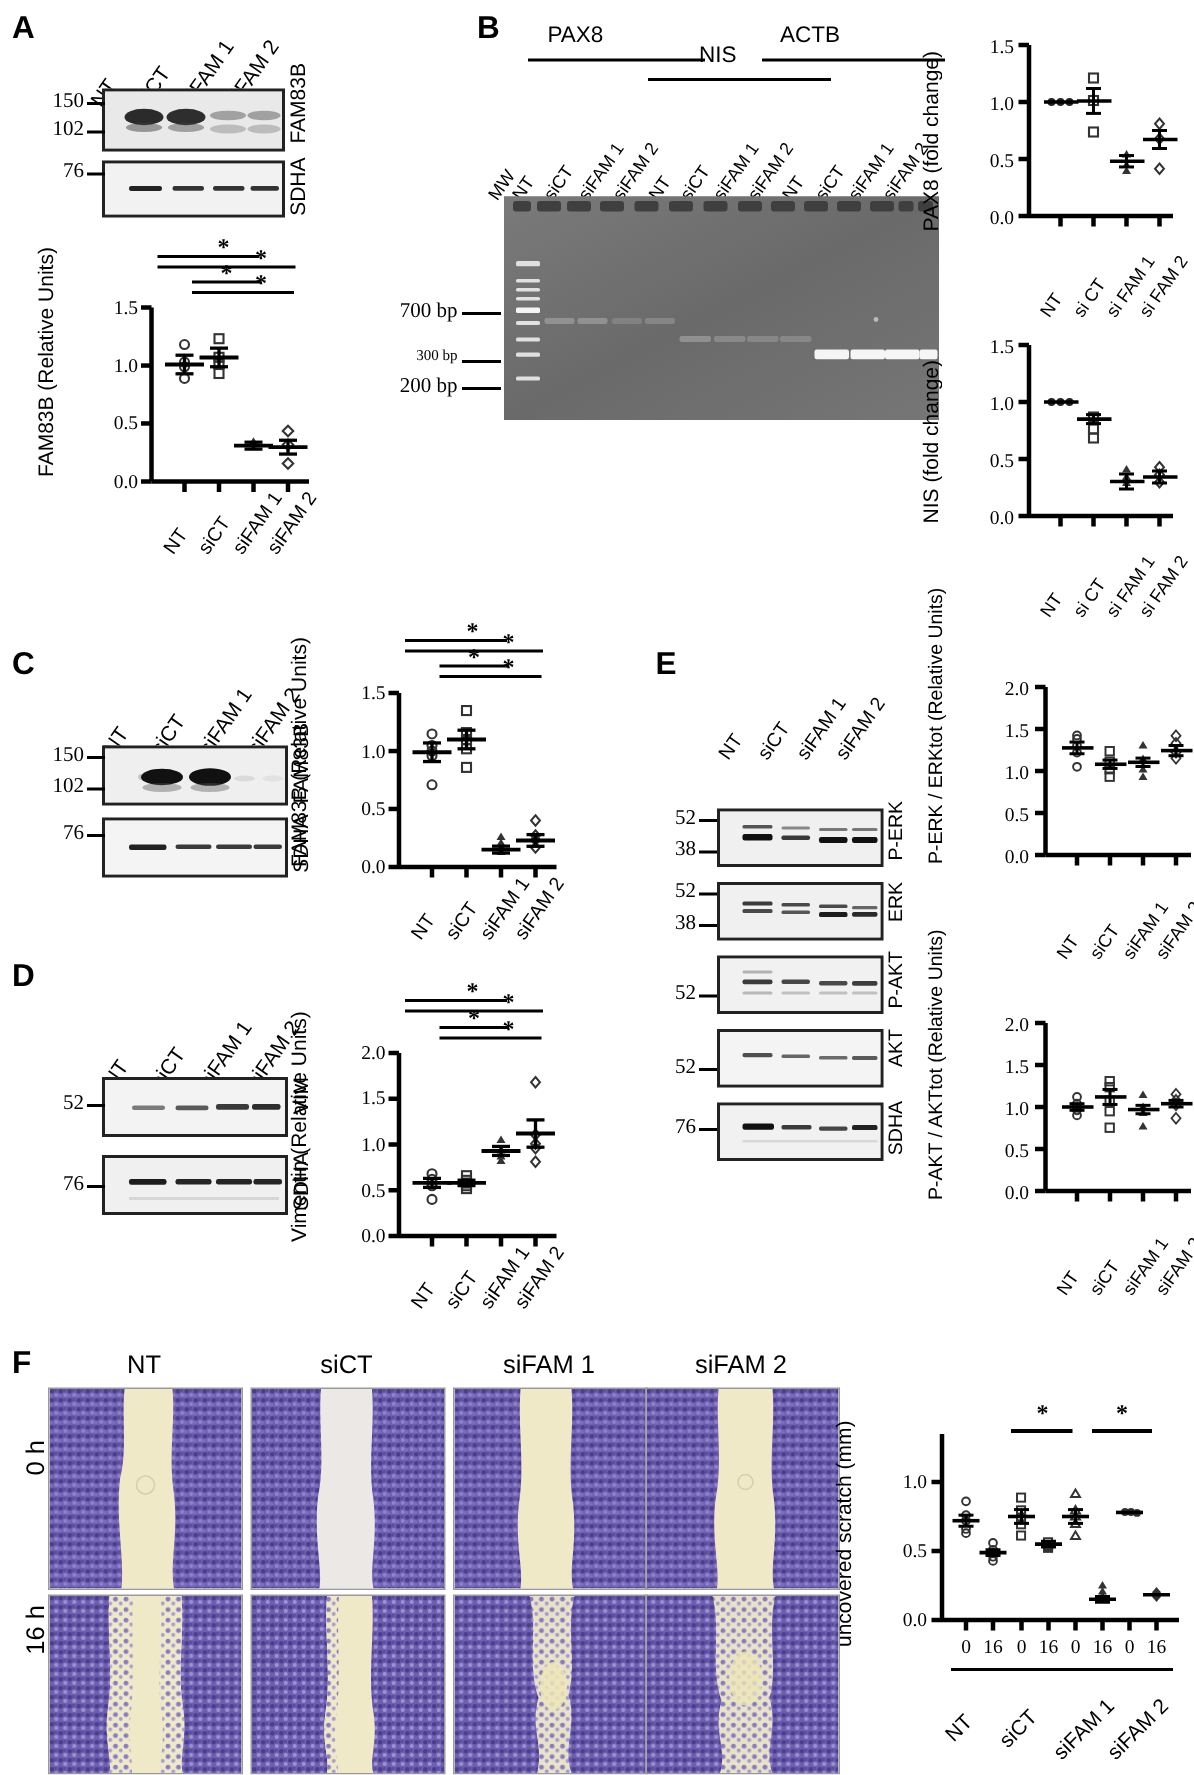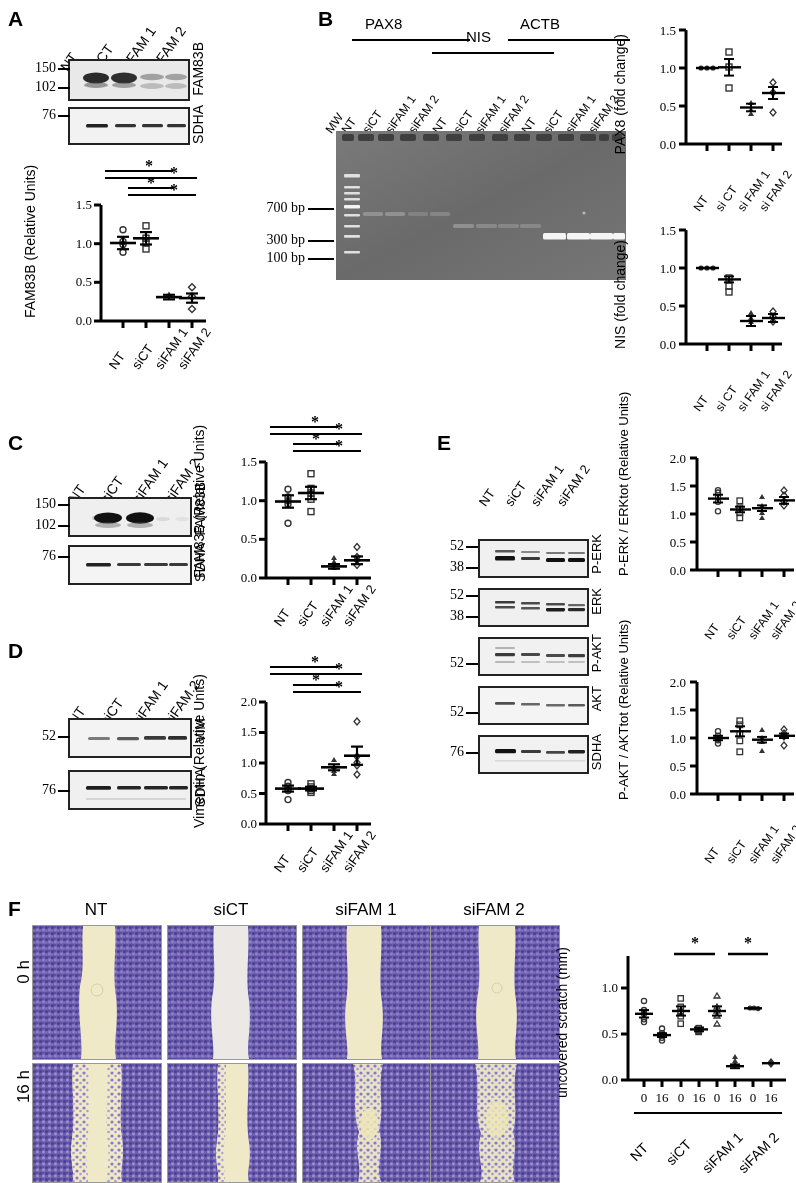--- a/index.html
+++ b/index.html
@@ -231,23 +231,23 @@
       <rect x="231" y="102" width="23" height="6.5" rx="1.5"></rect>
       <rect x="254" y="102" width="23" height="6.5" rx="1.5"></rect>
       <rect x="277" y="102" width="12" height="6.5" rx="1.5"></rect>
     </g>
     <circle cx="248" cy="82" r="1.6" fill="#b9b9b9"></circle>
   </svg>
 </div>
 
 <div class="abs mw" style="left:243px;top:200px;width:62px;font-size:14px;">700 bp</div>
 <div class="mwline" style="left:308px;top:208px;width:26px;"></div>
-<div class="abs mw" style="left:243px;top:232px;width:62px;font-size:14px;">300 bp</div>
+<div class="abs mw" style="left:243px;top:232px;width:62px;font-size:10px;">300 bp</div>
 <div class="mwline" style="left:308px;top:240px;width:26px;"></div>
-<div class="abs mw" style="left:243px;top:250px;width:62px;font-size:14px;">100 bp</div>
+<div class="abs mw" style="left:243px;top:250px;width:62px;font-size:14px;">200 bp</div>
 <div class="mwline" style="left:308px;top:258px;width:26px;"></div>
 
 <div class="abs" style="left:630px;top:18px;width:166px;height:180px;">
   <svg width="166" height="140" viewBox="0 0 166 140" style="position:absolute;left:0;top:8px;">
     <line x1="56" y1="4" x2="56" y2="118" stroke="#000" stroke-width="3"></line>
     <line x1="56" y1="118" x2="152" y2="118" stroke="#000" stroke-width="3"></line>
     <line x1="49" y1="4" x2="56" y2="4" stroke="#000" stroke-width="3"></line>
     <line x1="49" y1="42" x2="56" y2="42" stroke="#000" stroke-width="3"></line>
     <line x1="49" y1="80" x2="56" y2="80" stroke="#000" stroke-width="3"></line>
     <line x1="49" y1="118" x2="56" y2="118" stroke="#000" stroke-width="3"></line>

